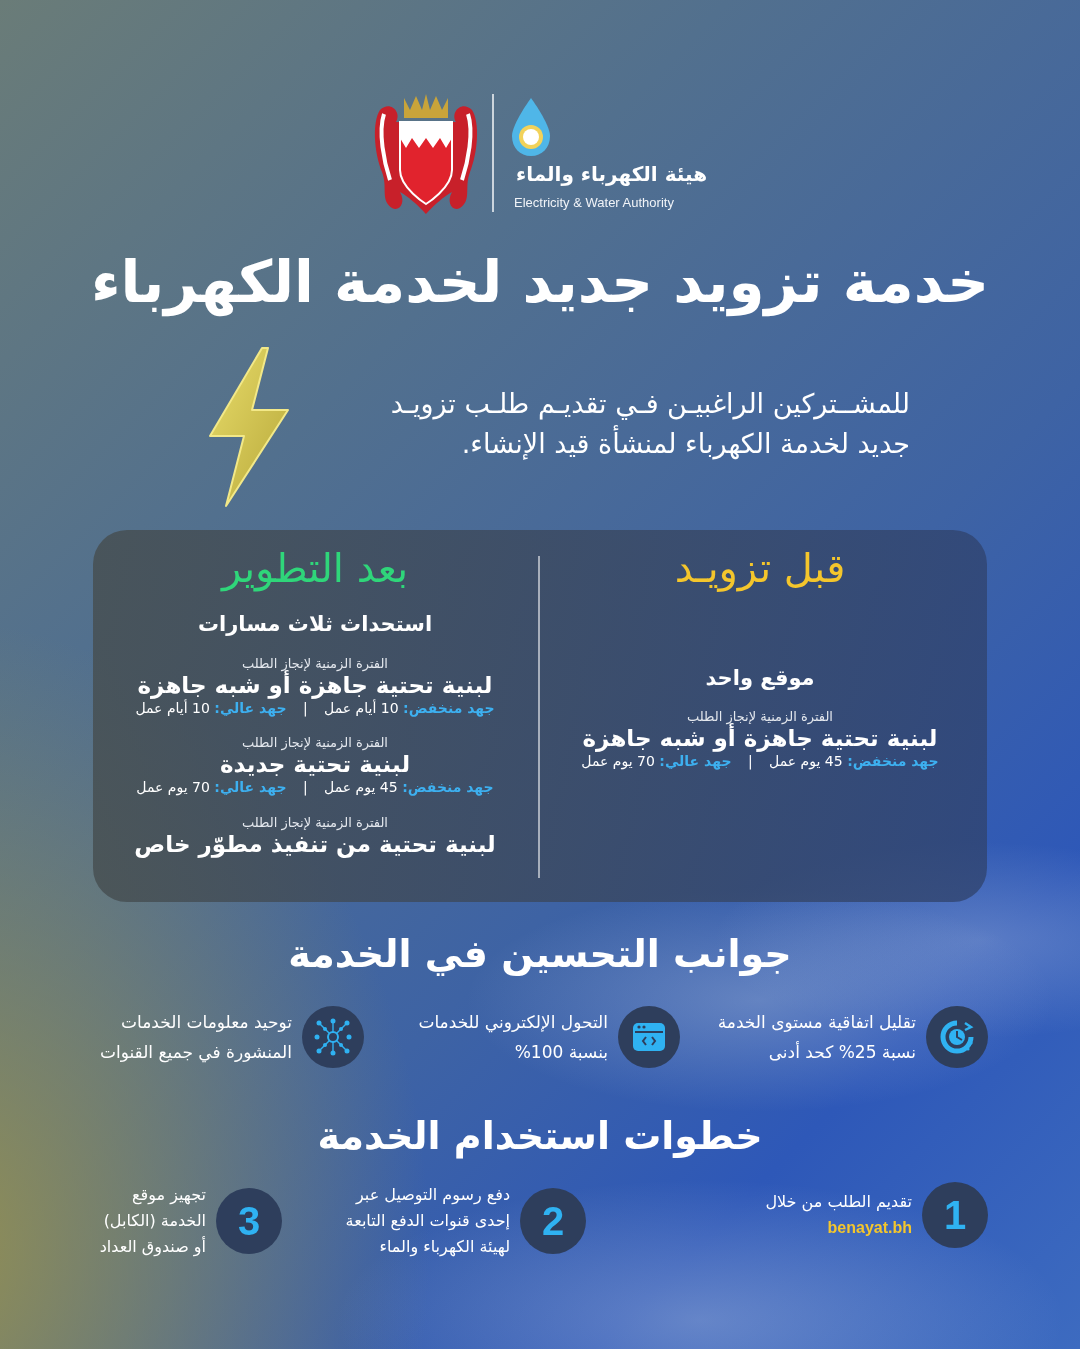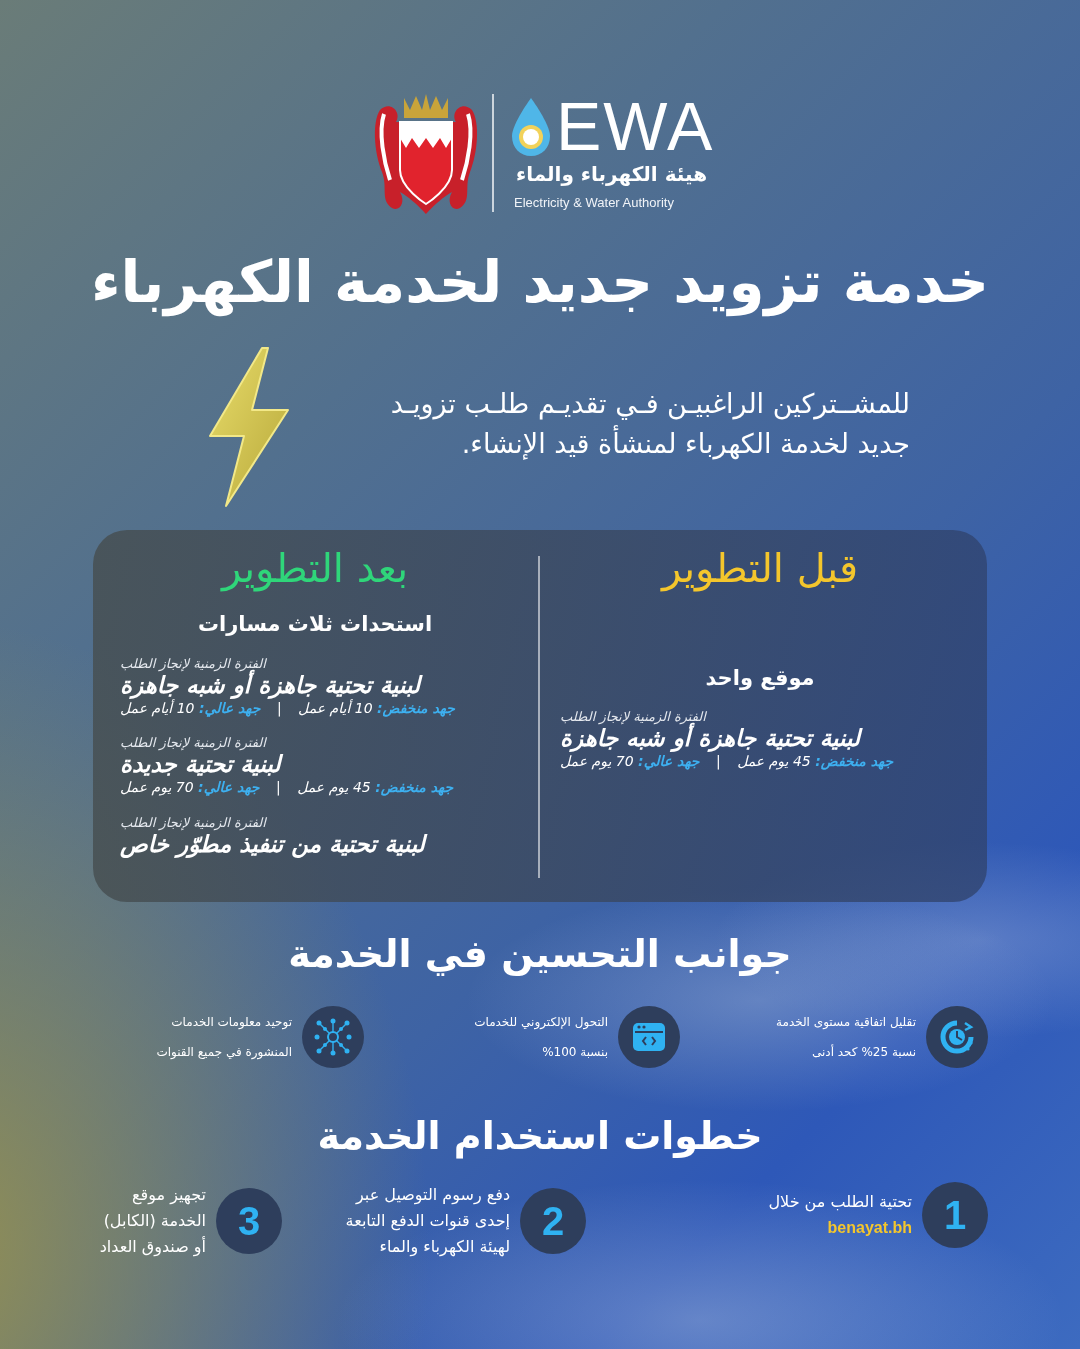--- a/index.html
+++ b/index.html
@@ -43,38 +43,38 @@
   .col { text-align: center; }
   .col-before { left: 560px; width: 400px; }
   .col-after { left: 120px; width: 390px; }
   .col-title { font-size: 40px; font-weight: 400; line-height: 56px; }
   .title-before { color: #f4c62c; top: 540px; }
   .title-after { color: #2fd67a; top: 540px; }
   .col-sub { font-size: 21px; font-weight: 700; }
   .sub-after { top: 612px; }
   .sub-before { top: 666px; }
 
-  .block { width: 100%; text-align: left; font-style: italic; }
+  .block { width: 100%; text-align: center; }
   .blk-label { font-size: 13px; color: #e4e8ee; line-height: 18px; }
   .blk-title { font-size: 23px; font-weight: 700; line-height: 24px; }
   .blk-effort { font-size: 14px; line-height: 22px; color: #ffffff; direction: rtl; }
   .blk-effort .lbl { color: #3db0f0; font-weight: 700; }
   .blk-effort .sep { display: inline-block; margin: 0 12px; color: #ffffff; }
 
   
   .section-title { left: 0; width: 1080px; text-align: center; font-size: 38px; font-weight: 700; line-height: 52px; }
   .impr-title { top: 928px; }
   .steps-title { top: 1110px; }
 
   .feature { display: flex; flex-direction: row; align-items: center; gap: 10px; }
   .icon-circle {
     width: 62px; height: 62px; border-radius: 50%;
     background: #2e3e5c; display: flex; align-items: center; justify-content: center; flex: none;
   }
-  .feat-text { font-size: 12px; line-height: 30px; color: #ffffff; text-align: right; }
+  .feat-text { font-size: 17px; line-height: 30px; color: #ffffff; text-align: right; }
   .feat-1 { right: 92px; top: 1006px; }
   .feat-2 { right: 400px; top: 1006px; }
   .feat-3 { right: 716px; top: 1006px; }
 
   .step-num { font-size: 40px; font-weight: 700; color: #2fb2f2; font-family: "Liberation Sans", sans-serif; }
   .step-circle { width: 66px; height: 66px; }
   .step-text { font-size: 16px; line-height: 26px; color: #ffffff; text-align: right; }
   .step-text b { font-weight: 700; }
   .step-url { color: #f4c62c; font-weight: 700; font-family: "Liberation Sans", sans-serif; font-size: 16px; }
   .step-1 { right: 92px; top: 1182px; }
@@ -91,21 +91,20 @@
     <path d="M34 6 L40 18 L46 4 L52 18 L56 2 L60 18 L66 4 L72 18 L78 6 L78 26 L34 26 Z" fill="#c9a43a"></path>
     <path d="M30 30 L82 30 L82 78 C82 96 56 112 56 112 C56 112 30 96 30 78 Z" fill="#e1232d" stroke="#ffffff" stroke-width="2"></path>
     <path d="M30 30 L82 30 L82 46 L76 56 L70 46 L63 56 L56 46 L49 56 L42 46 L36 56 L30 46 Z" fill="#ffffff"></path>
   </svg>
   <div class="abs logo-divider"></div>
   <svg class="abs drop" viewBox="0 0 46 62">
     <path d="M23 2 C23 2 4 28 4 40 C4 52 12 60 23 60 C34 60 42 52 42 40 C42 28 23 2 23 2 Z" fill="#4fb6e8"></path>
     <circle cx="23" cy="41" r="12" fill="#f2d25a"></circle>
     <circle cx="23" cy="41" r="8" fill="#ffffff"></circle>
   </svg>
-  <div class="abs ewa">EWA</div>
   <div class="abs ewa-ar" dir="rtl">هيئة الكهرباء والماء</div>
   <div class="abs ewa-en">Electricity &amp; Water Authority</div>
 </div>
 
 <div class="abs main-title" dir="rtl">خدمة تزويد جديد لخدمة الكهرباء</div>
 
 <svg class="abs bolt" viewBox="0 0 100 166">
   <defs>
     <linearGradient id="bg1" x1="0" y1="0" x2="1" y2="1">
       <stop offset="0" stop-color="#e8dc6a"></stop>
@@ -115,21 +114,21 @@
   <path d="M66 4 L14 92 L48 92 L30 162 L92 66 L56 66 L72 4 Z" fill="url(#bg1)" stroke="#f2e888" stroke-width="2" stroke-linejoin="round"></path>
 </svg>
 <div class="abs intro" dir="rtl">
   <div>للمشــتركين الراغبيـن فـي تقديـم طلـب تزويـد</div>
   <div>جديد لخدمة الكهرباء لمنشأة قيد الإنشاء.</div>
 </div>
 
 <div class="abs card"></div>
 <div class="abs card-divider"></div>
 
-<div class="abs col col-before col-title title-before" dir="rtl">قبل التطوير</div>
+<div class="abs col col-before col-title title-before" dir="rtl">قبل تزويـد</div>
 <div class="abs col col-before col-sub sub-before" dir="rtl">موقع واحد</div>
 <div class="abs col col-before" style="top:708px;" dir="rtl">
   <div class="block">
     <div class="blk-label">الفترة الزمنية لإنجاز الطلب</div>
     <div class="blk-title">لبنية تحتية جاهزة أو شبه جاهزة</div>
     <div class="blk-effort">
       <span class="lbl">جهد منخفض:</span>
       <span>45 يوم عمل</span>
       <span class="sep">|</span>
       <span class="lbl">جهد عالي:</span>
@@ -245,21 +244,21 @@
   </div>
 </div>
 
 <div class="abs section-title steps-title" dir="rtl">خطوات استخدام الخدمة</div>
 
 <div class="abs feature step-1" dir="rtl">
   <div class="icon-circle step-circle">
     <span class="step-num">1</span>
   </div>
   <div class="step-text">
-    <div>تحتية الطلب من خلال</div>
+    <div>تقديم الطلب من خلال</div>
     <div class="step-url" dir="ltr" style="text-align:right;">benayat.bh</div>
   </div>
 </div>
 
 <div class="abs feature step-2" dir="rtl">
   <div class="icon-circle step-circle">
     <span class="step-num">2</span>
   </div>
   <div class="step-text">
     <div>دفع رسوم التوصيل عبر</div>

